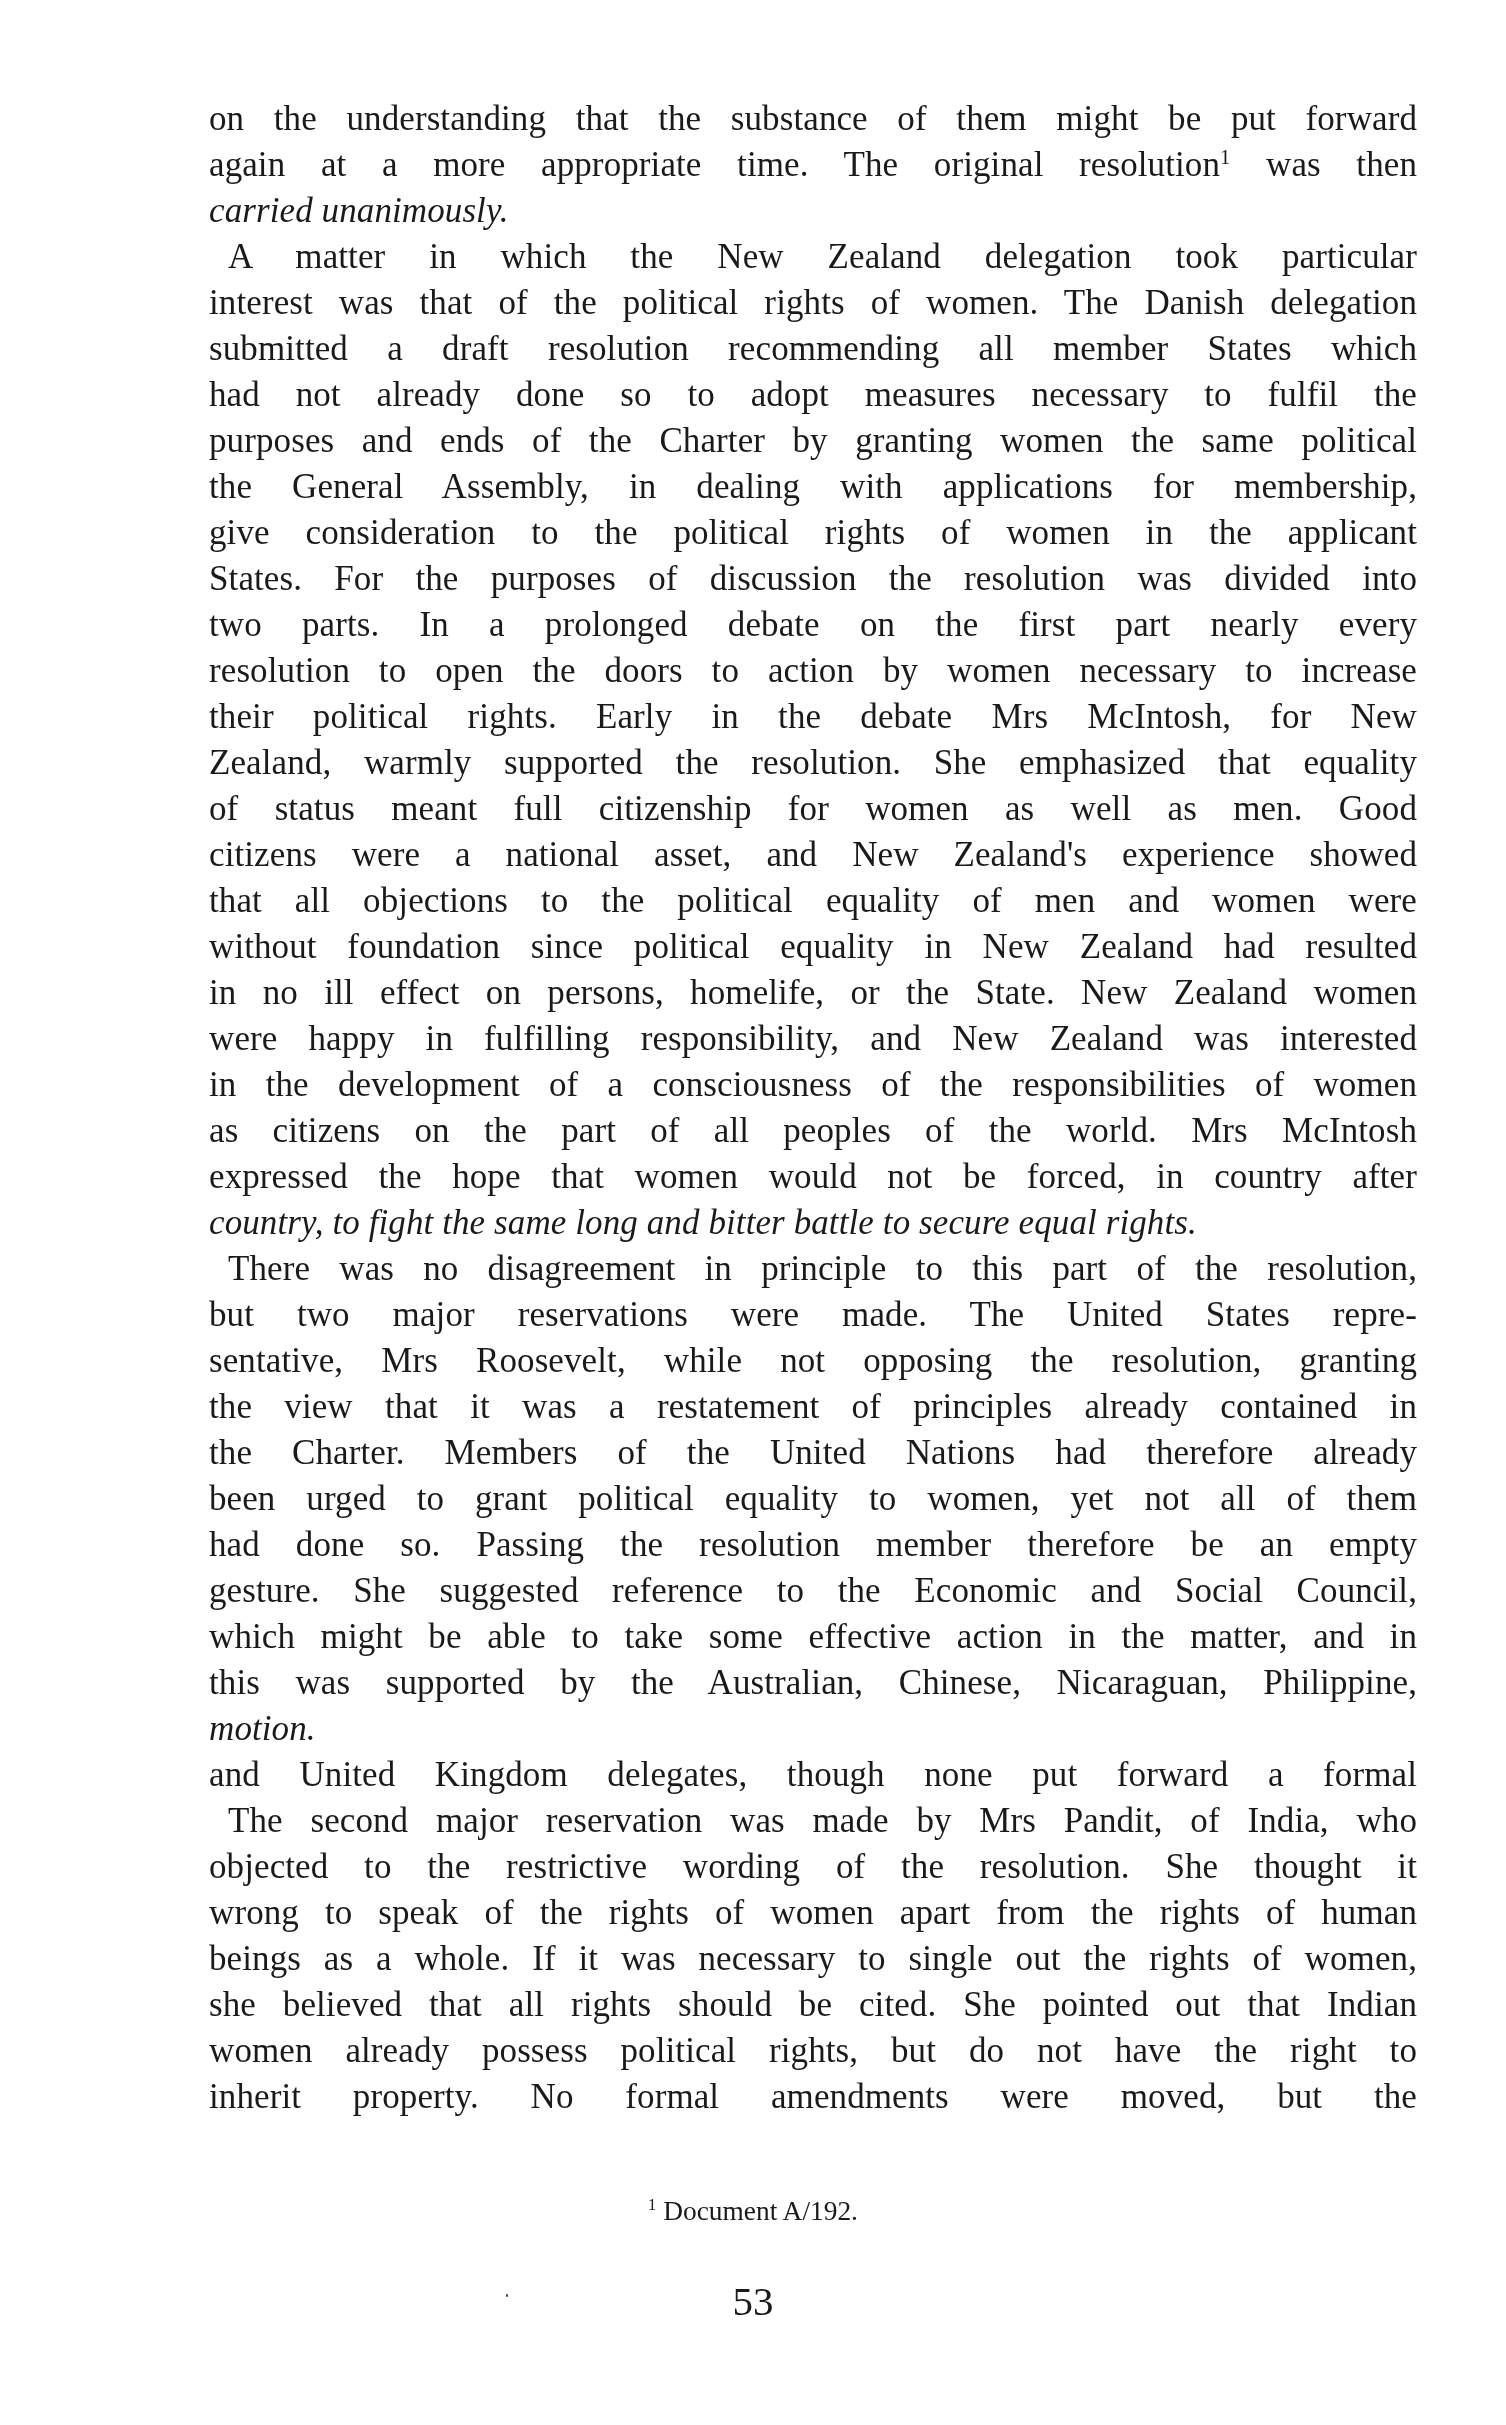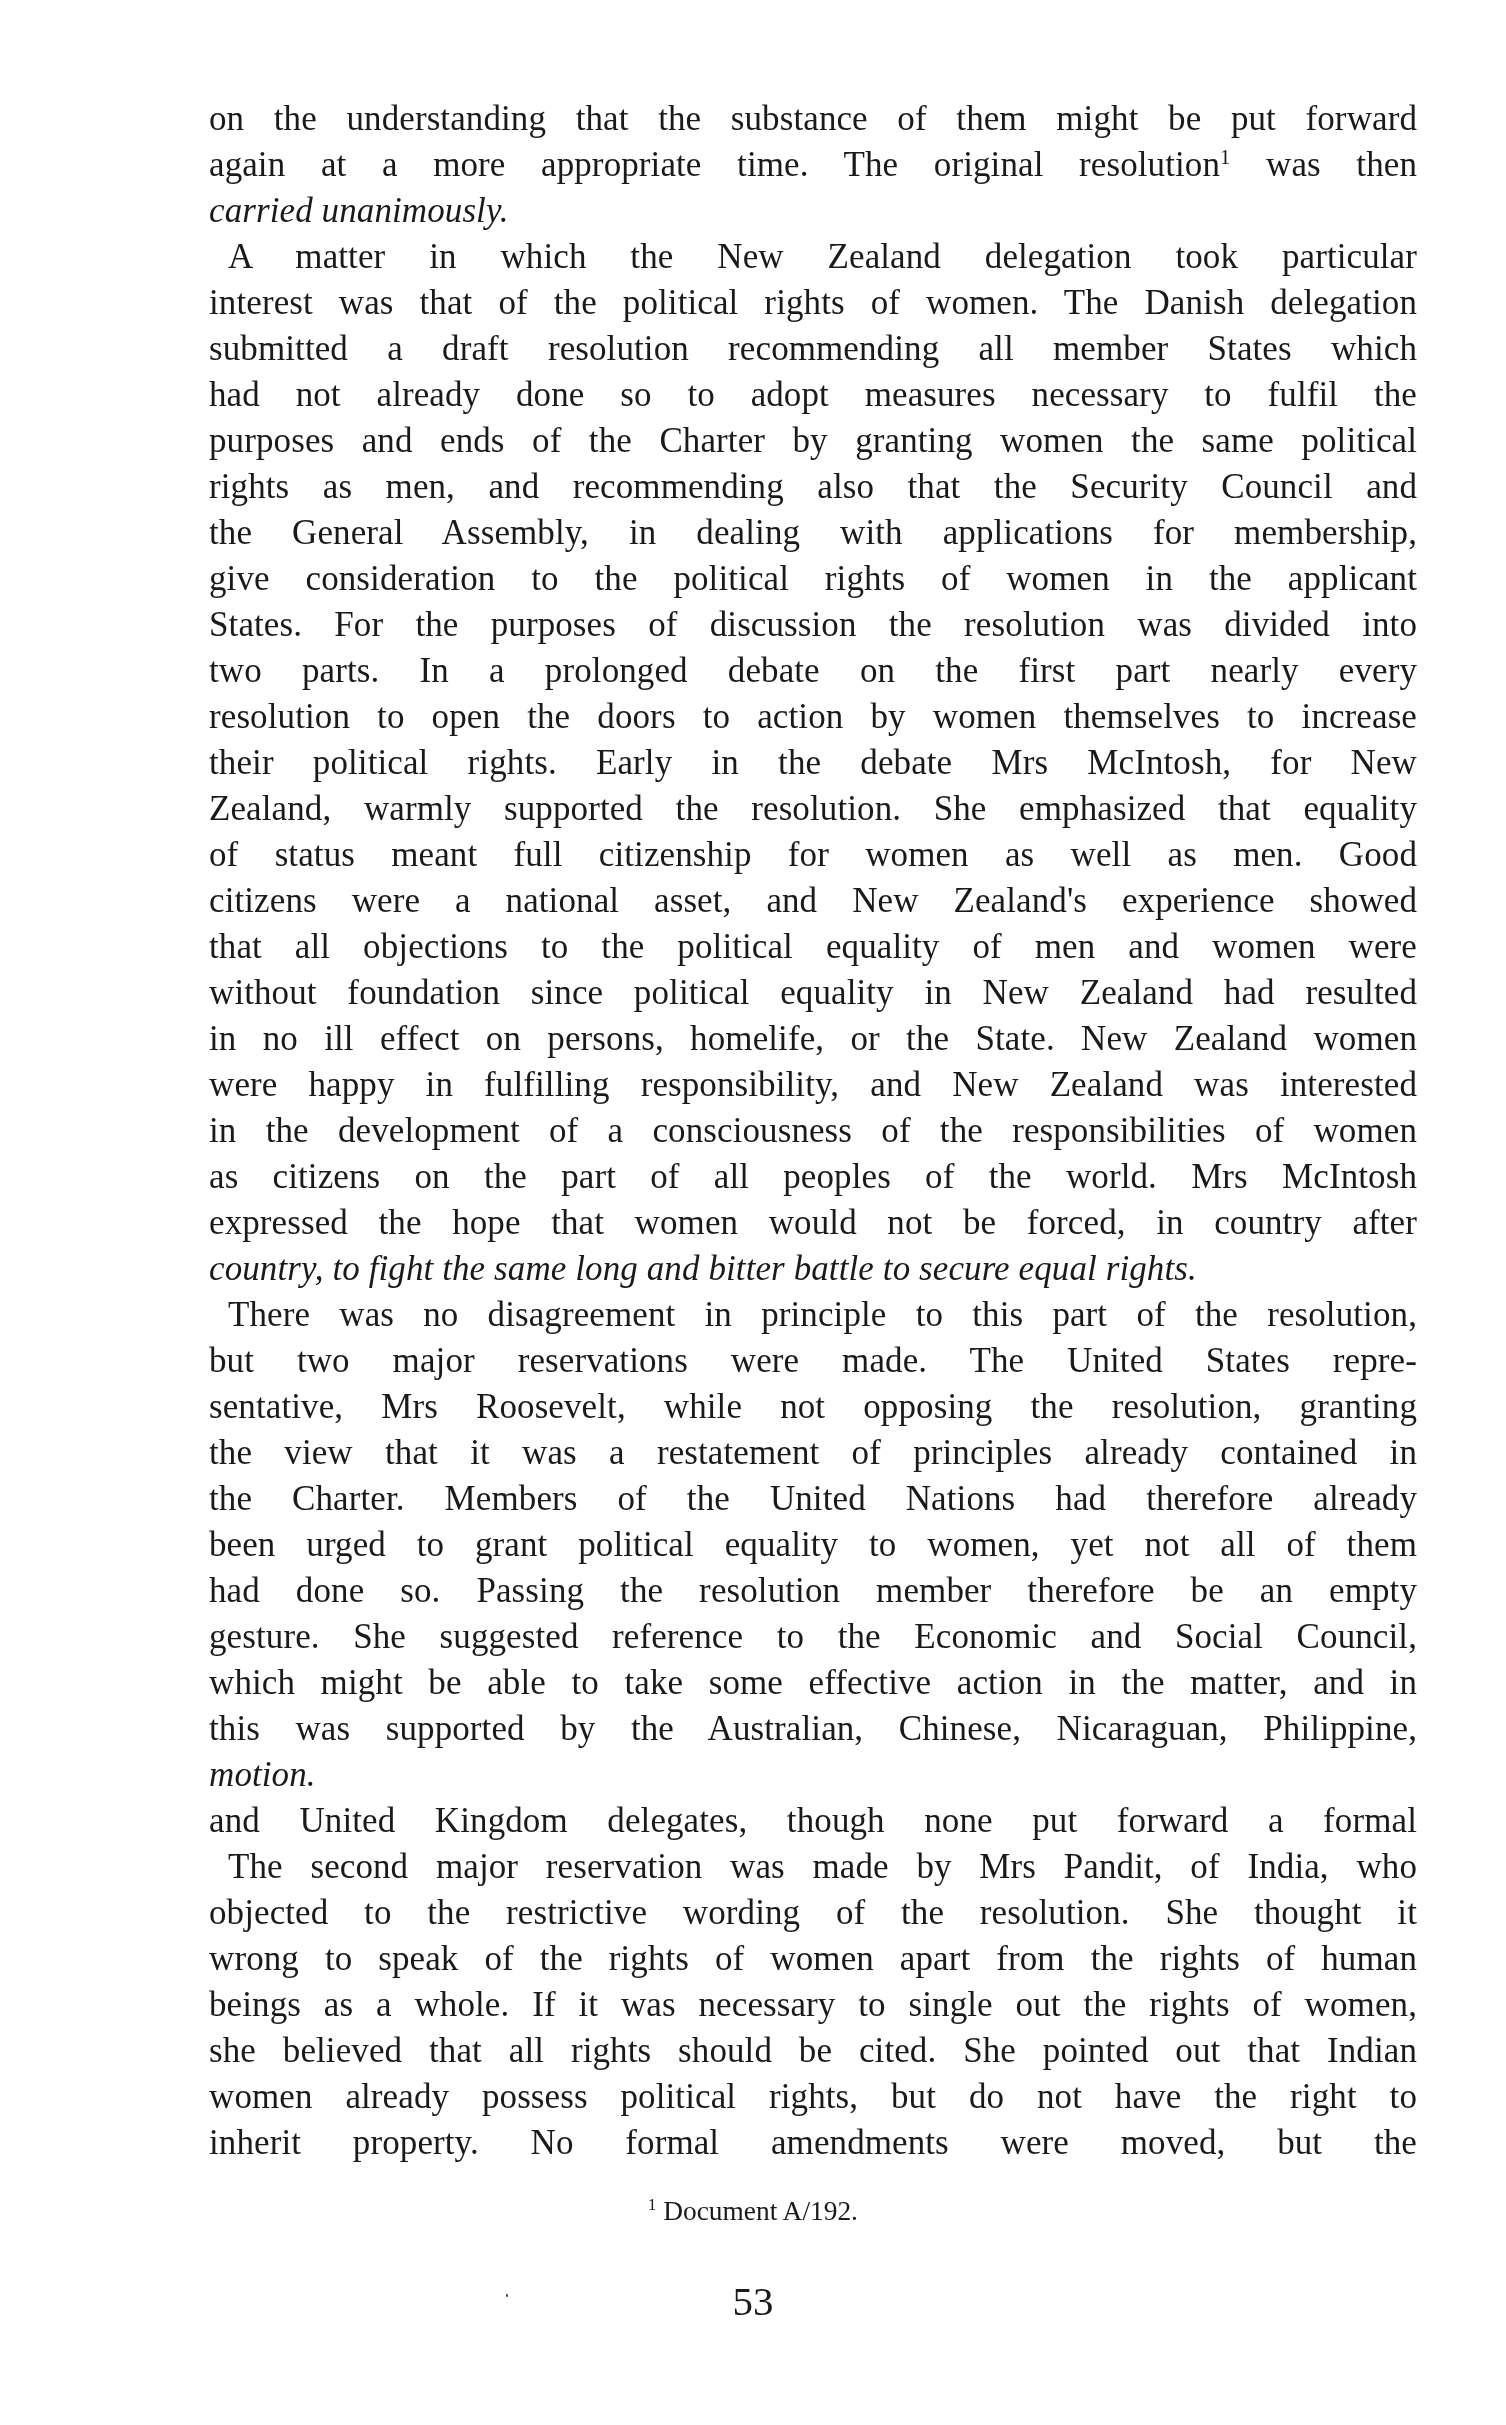--- a/index.html
+++ b/index.html
@@ -43,26 +43,25 @@
       <div class="line"><span>on the understanding that the substance of them might be put forward</span></div>
       <div class="line"><span>again at a more appropriate time.  The original resolution</span><sup>1</sup><span> was then</span></div>
       <div class="line last"><span>carried unanimously.</span></div>
     </div>
     <div>
       <div class="line indent"><span>A matter in which the New Zealand delegation took particular</span></div>
       <div class="line"><span>interest was that of the political rights of women.  The Danish delegation</span></div>
       <div class="line"><span>submitted a draft resolution recommending all member States which</span></div>
       <div class="line"><span>had not already done so to adopt measures necessary to fulfil the</span></div>
       <div class="line"><span>purposes and ends of the Charter by granting women the same political</span></div>
-      <div class="line"><span>rights as men, and recommending also that the Security Council and</span></div>
       <div class="line"><span>the General Assembly, in dealing with applications for membership,</span></div>
       <div class="line"><span>give consideration to the political rights of women in the applicant</span></div>
       <div class="line"><span>States.  For the purposes of discussion the resolution was divided into</span></div>
       <div class="line"><span>two parts.  In a prolonged debate on the first part nearly every</span></div>
-      <div class="line"><span>resolution to open the doors to action by women themselves to increase</span></div>
+      <div class="line"><span>resolution to open the doors to action by women necessary to increase</span></div>
       <div class="line"><span>their political rights.  Early in the debate Mrs McIntosh, for New</span></div>
       <div class="line"><span>Zealand, warmly supported the resolution.  She emphasized that equality</span></div>
       <div class="line"><span>of status meant full citizenship for women as well as men.  Good</span></div>
       <div class="line"><span>citizens were a national asset, and New Zealand's experience showed</span></div>
       <div class="line"><span>that all objections to the political equality of men and women were</span></div>
       <div class="line"><span>without foundation since political equality in New Zealand had resulted</span></div>
       <div class="line"><span>in no ill effect on persons, homelife, or the State.  New Zealand women</span></div>
       <div class="line"><span>were happy in fulfilling responsibility, and New Zealand was interested</span></div>
       <div class="line"><span>in the development of a consciousness of the responsibilities of women</span></div>
       <div class="line"><span>as citizens on the part of all peoples of the world.  Mrs McIntosh</span></div>

